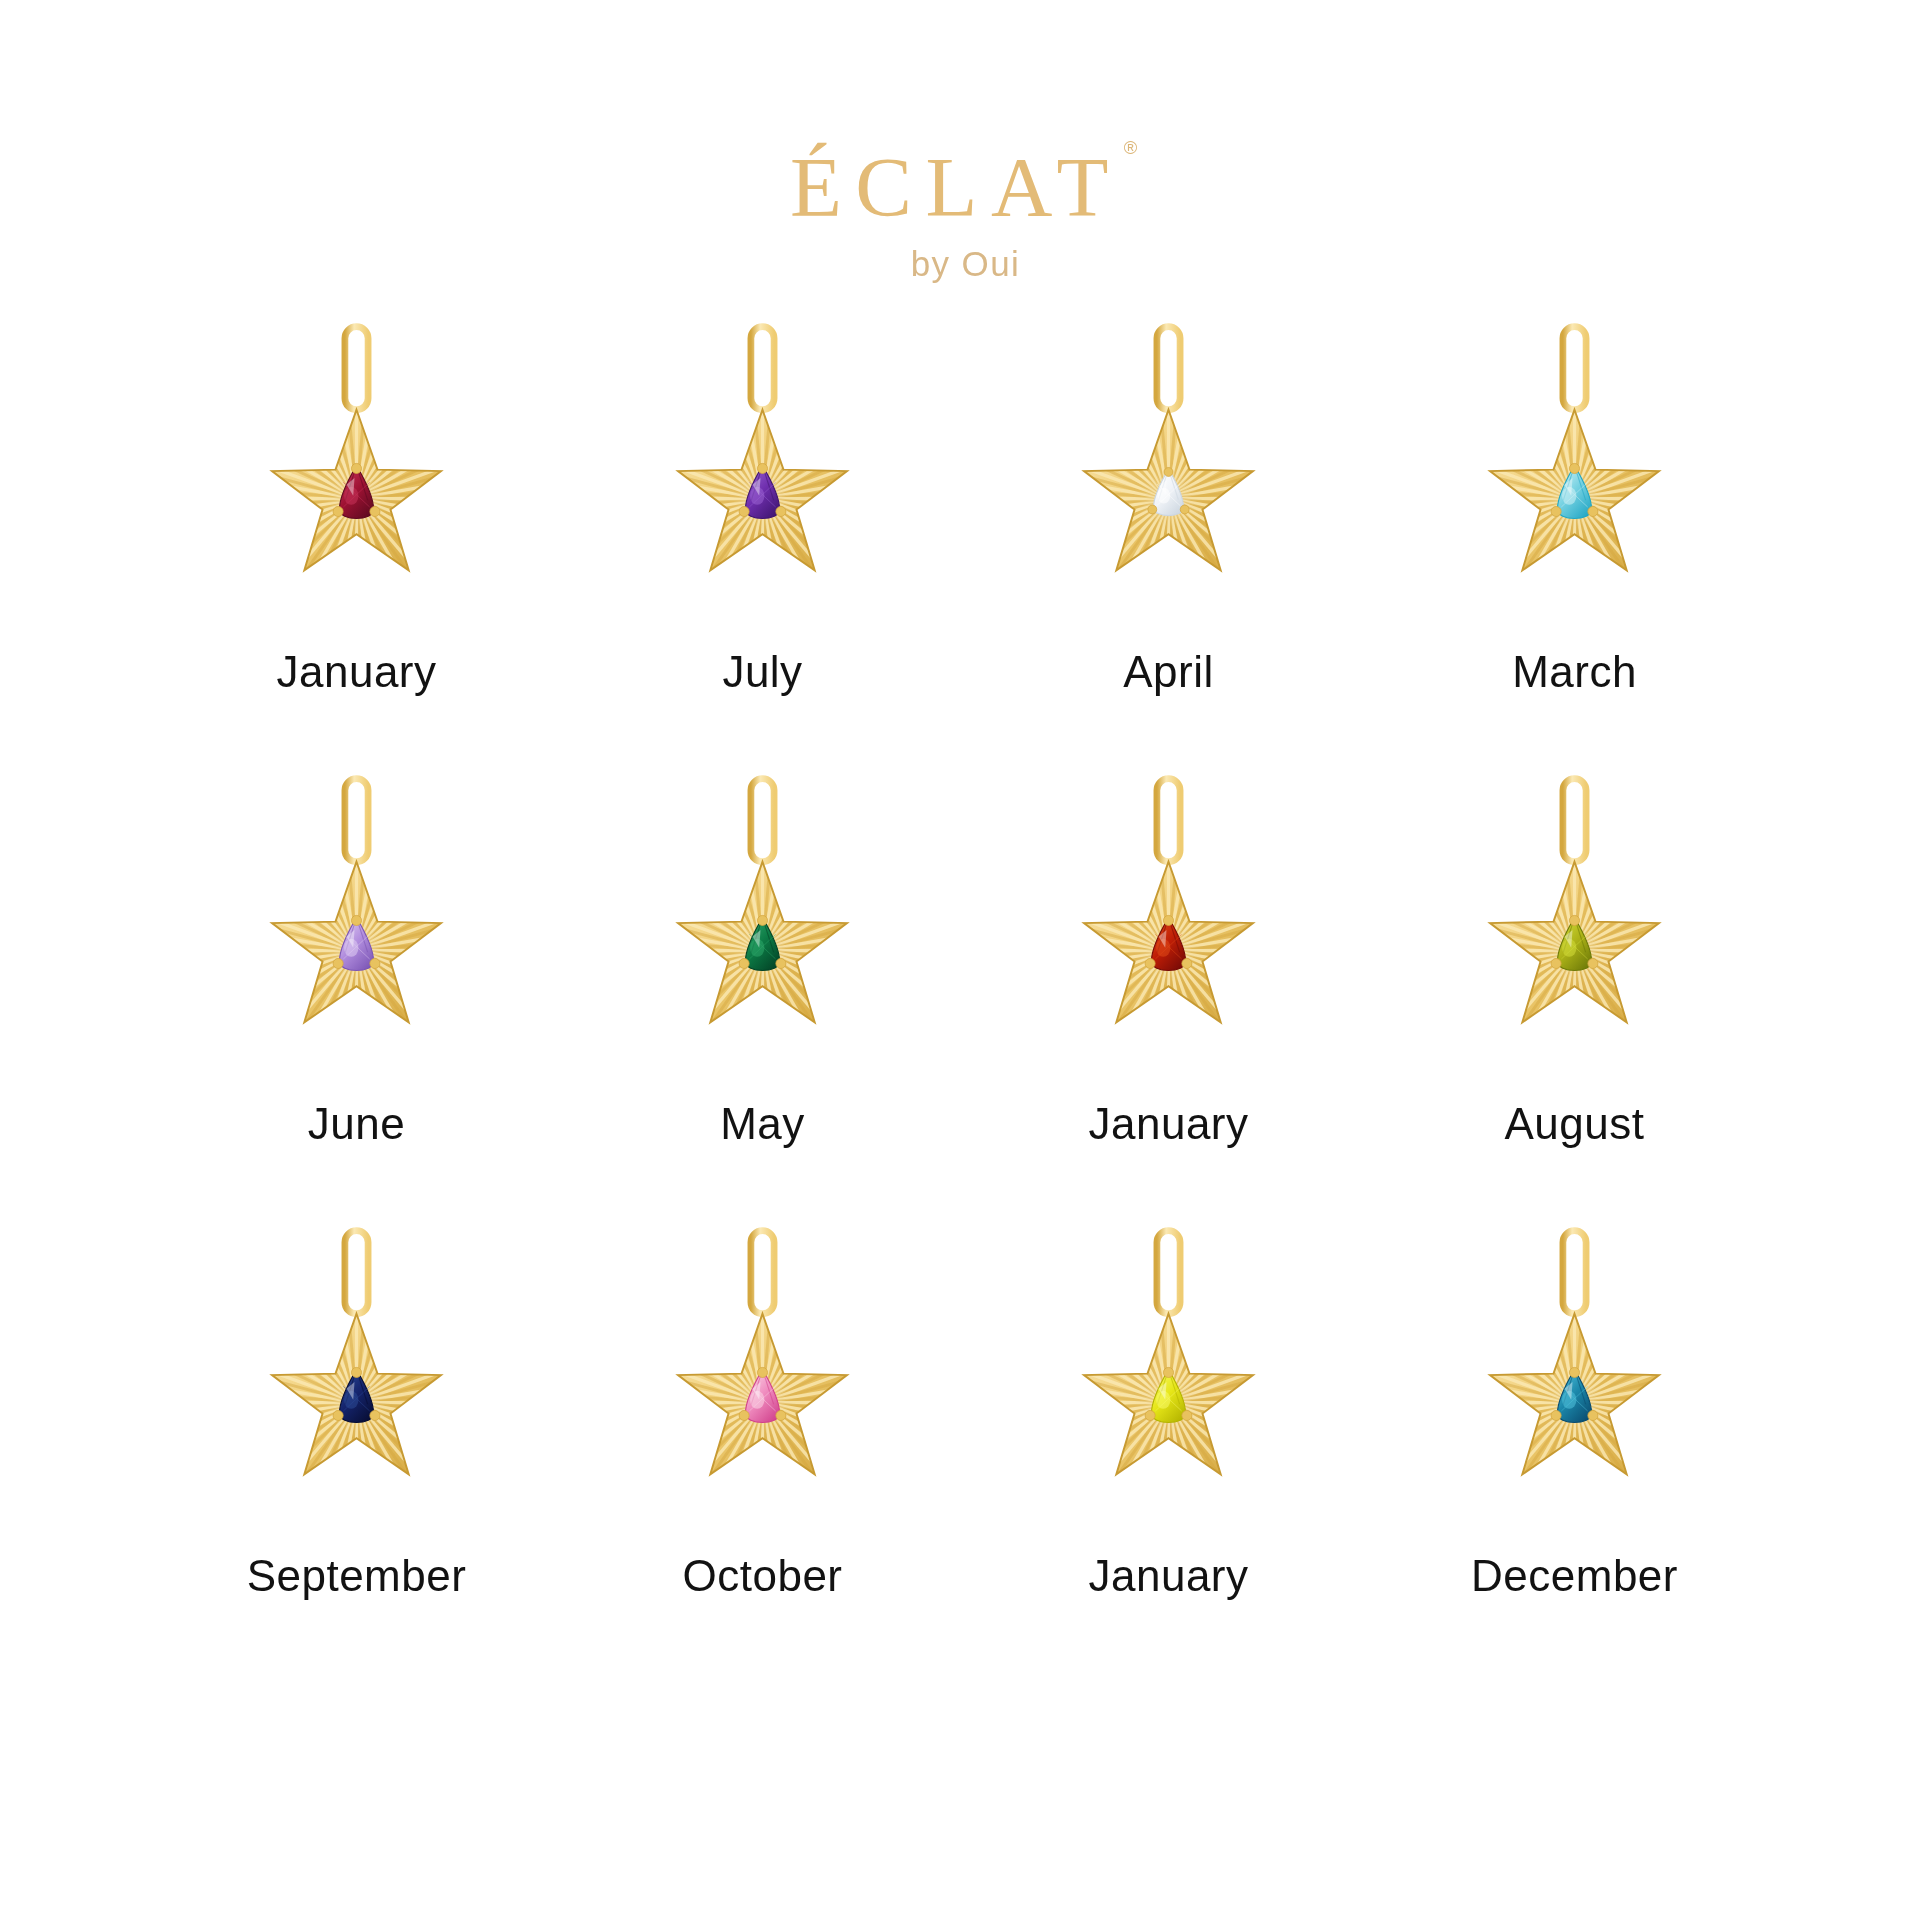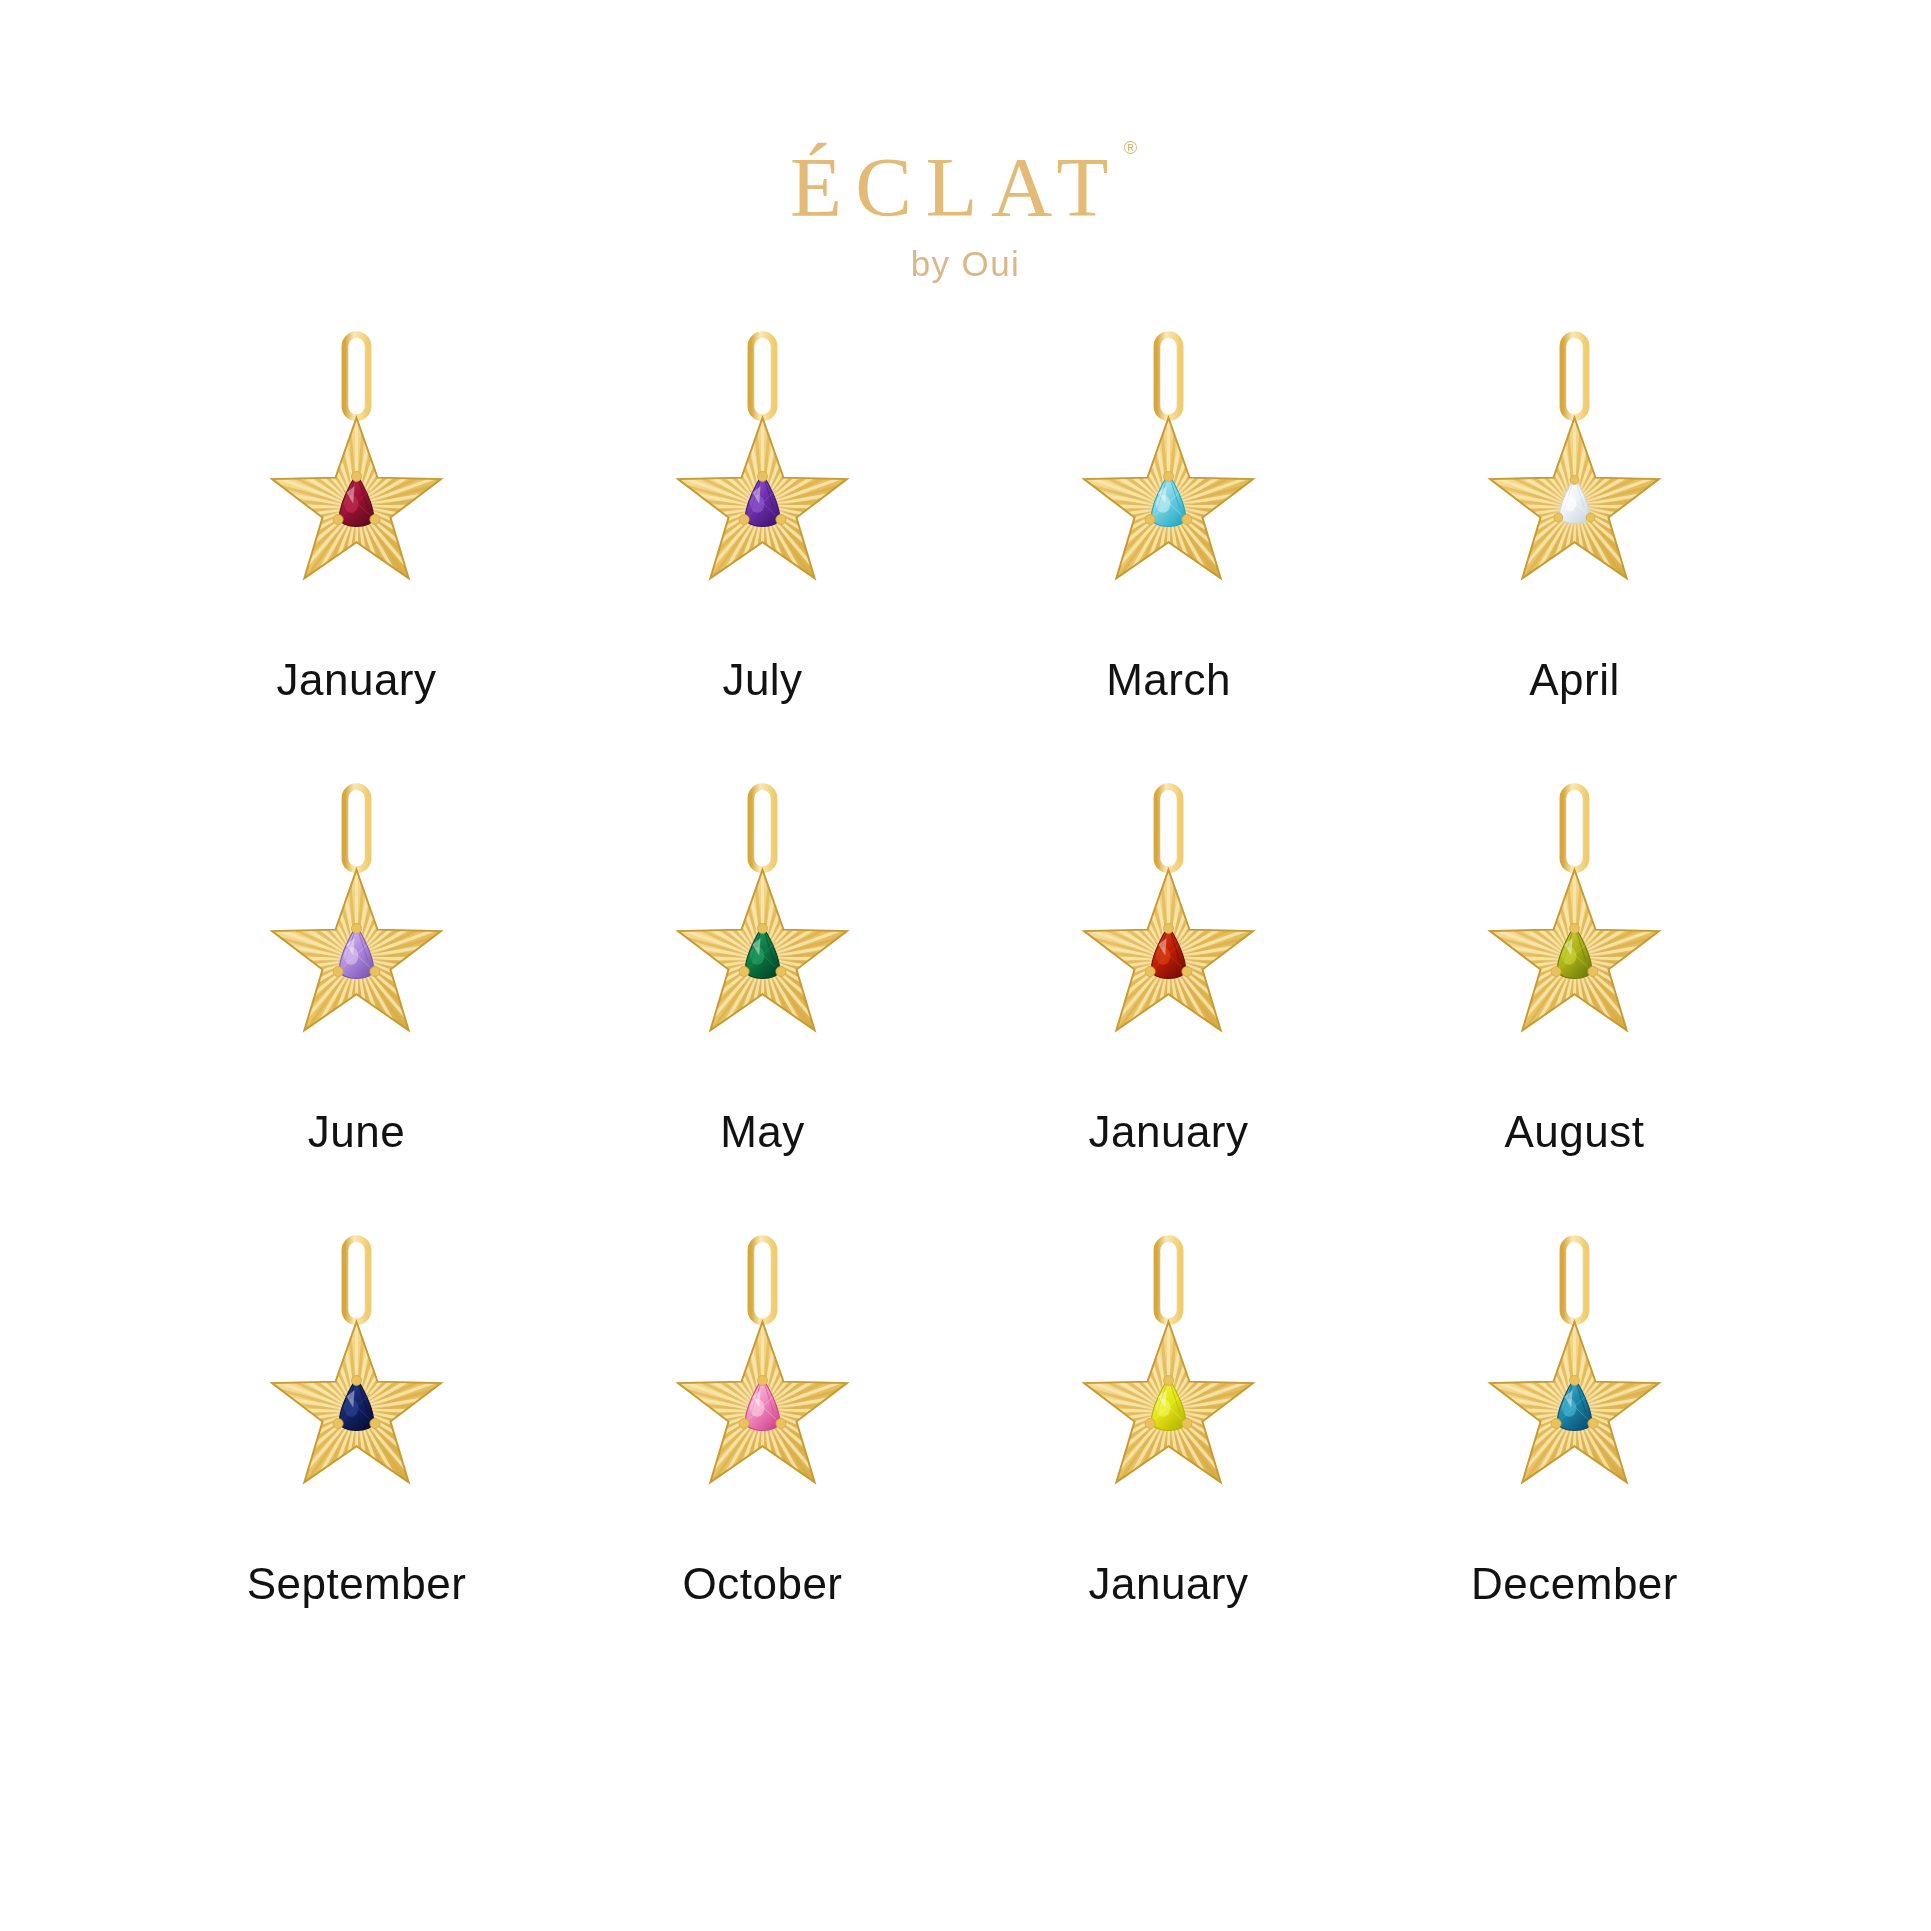--- a/index.html
+++ b/index.html
@@ -21,21 +21,21 @@
     display: flex;
     flex-direction: column;
     align-items: center;
     box-sizing: border-box;
     padding-top: 145px;
   }
 
   
   .brand {
     text-align: center;
-    margin-bottom: 8px;
+    margin-bottom: 0;
   }
   .brand-name {
     font-family: "Liberation Serif", serif;
     font-size: 85px;
     letter-spacing: 13.5px;
     color: #e3bb77;
     line-height: 1.0;
     position: relative;
     display: inline-block;
     padding-right: 5.8px;
@@ -337,20 +337,134 @@
             <circle cx="110.96" cy="205.40" r="5.20" fill="#e8c25f" stroke="#d4a73f" stroke-width="0.8"></circle>
             <circle cx="149.04" cy="205.40" r="5.20" fill="#e8c25f" stroke="#d4a73f" stroke-width="0.8"></circle>
           </svg>
         </div>
         <div class="month-label">July</div>
       </div>
       <div class="cell">
         <div class="pendant-wrap">
           <svg viewBox="0 0 260 300" xmlns="http://www.w3.org/2000/svg">
             <defs>
+              <linearGradient id="goldp3" x1="0" y1="0" x2="1" y2="1">
+                <stop offset="0%" stop-color="#fbe9b4"></stop>
+                <stop offset="45%" stop-color="#efcc72"></stop>
+                <stop offset="100%" stop-color="#d4a73f"></stop>
+              </linearGradient>
+              <linearGradient id="bailp3" x1="0" y1="0" x2="1" y2="0">
+                <stop offset="0%" stop-color="#d4a73f"></stop>
+                <stop offset="40%" stop-color="#fbe9b4"></stop>
+                <stop offset="100%" stop-color="#efcc72"></stop>
+              </linearGradient>
+              <clipPath id="clipp3">
+                <polygon points="130.00,100.00 151.75,162.07 217.50,163.57 165.19,203.43 184.08,266.43 130.00,229.00 75.92,266.43 94.81,203.43 42.50,163.57 108.25,162.07"></polygon>
+              </clipPath>
+              <linearGradient id="stonep3" x1="0.15" y1="0" x2="0.85" y2="1">
+                <stop offset="0%" stop-color="#ffffff"></stop>
+                <stop offset="48%" stop-color="#f1f4f8"></stop>
+                <stop offset="100%" stop-color="#ccd6e0"></stop>
+              </linearGradient>
+            </defs>
+            <rect x="118" y="14" width="24" height="86" rx="12" ry="12" fill="none" stroke="url(#bailp3)" stroke-width="7"></rect>
+            <polygon points="130.00,100.00 151.75,162.07 217.50,163.57 165.19,203.43 184.08,266.43 130.00,229.00 75.92,266.43 94.81,203.43 42.50,163.57 108.25,162.07" fill="url(#goldp3)"></polygon>
+            <g clip-path="url(#clipp3)">
+              <line x1="130" y1="192" x2="130.00" y2="95.40" stroke="#fbe9b4" stroke-width="3.4" opacity="0.8"></line>
+              <line x1="130" y1="192" x2="138.42" y2="95.77" stroke="#d4a73f" stroke-width="3" opacity="0.45"></line>
+              <line x1="130" y1="192" x2="146.77" y2="96.87" stroke="#fbe9b4" stroke-width="3.4" opacity="0.8"></line>
+              <line x1="130" y1="192" x2="155.00" y2="98.69" stroke="#d4a73f" stroke-width="3" opacity="0.45"></line>
+              <line x1="130" y1="192" x2="163.04" y2="101.23" stroke="#fbe9b4" stroke-width="3.4" opacity="0.8"></line>
+              <line x1="130" y1="192" x2="170.82" y2="104.45" stroke="#d4a73f" stroke-width="3" opacity="0.45"></line>
+              <line x1="130" y1="192" x2="178.30" y2="108.34" stroke="#fbe9b4" stroke-width="3.4" opacity="0.8"></line>
+              <line x1="130" y1="192" x2="185.41" y2="112.87" stroke="#d4a73f" stroke-width="3" opacity="0.45"></line>
+              <line x1="130" y1="192" x2="192.09" y2="118.00" stroke="#fbe9b4" stroke-width="3.4" opacity="0.8"></line>
+              <line x1="130" y1="192" x2="198.31" y2="123.69" stroke="#d4a73f" stroke-width="3" opacity="0.45"></line>
+              <line x1="130" y1="192" x2="204.00" y2="129.91" stroke="#fbe9b4" stroke-width="3.4" opacity="0.8"></line>
+              <line x1="130" y1="192" x2="209.13" y2="136.59" stroke="#d4a73f" stroke-width="3" opacity="0.45"></line>
+              <line x1="130" y1="192" x2="213.66" y2="143.70" stroke="#fbe9b4" stroke-width="3.4" opacity="0.8"></line>
+              <line x1="130" y1="192" x2="217.55" y2="151.18" stroke="#d4a73f" stroke-width="3" opacity="0.45"></line>
+              <line x1="130" y1="192" x2="220.77" y2="158.96" stroke="#fbe9b4" stroke-width="3.4" opacity="0.8"></line>
+              <line x1="130" y1="192" x2="223.31" y2="167.00" stroke="#d4a73f" stroke-width="3" opacity="0.45"></line>
+              <line x1="130" y1="192" x2="225.13" y2="175.23" stroke="#fbe9b4" stroke-width="3.4" opacity="0.8"></line>
+              <line x1="130" y1="192" x2="226.23" y2="183.58" stroke="#d4a73f" stroke-width="3" opacity="0.45"></line>
+              <line x1="130" y1="192" x2="226.60" y2="192.00" stroke="#fbe9b4" stroke-width="3.4" opacity="0.8"></line>
+              <line x1="130" y1="192" x2="226.23" y2="200.42" stroke="#d4a73f" stroke-width="3" opacity="0.45"></line>
+              <line x1="130" y1="192" x2="225.13" y2="208.77" stroke="#fbe9b4" stroke-width="3.4" opacity="0.8"></line>
+              <line x1="130" y1="192" x2="223.31" y2="217.00" stroke="#d4a73f" stroke-width="3" opacity="0.45"></line>
+              <line x1="130" y1="192" x2="220.77" y2="225.04" stroke="#fbe9b4" stroke-width="3.4" opacity="0.8"></line>
+              <line x1="130" y1="192" x2="217.55" y2="232.82" stroke="#d4a73f" stroke-width="3" opacity="0.45"></line>
+              <line x1="130" y1="192" x2="213.66" y2="240.30" stroke="#fbe9b4" stroke-width="3.4" opacity="0.8"></line>
+              <line x1="130" y1="192" x2="209.13" y2="247.41" stroke="#d4a73f" stroke-width="3" opacity="0.45"></line>
+              <line x1="130" y1="192" x2="204.00" y2="254.09" stroke="#fbe9b4" stroke-width="3.4" opacity="0.8"></line>
+              <line x1="130" y1="192" x2="198.31" y2="260.31" stroke="#d4a73f" stroke-width="3" opacity="0.45"></line>
+              <line x1="130" y1="192" x2="192.09" y2="266.00" stroke="#fbe9b4" stroke-width="3.4" opacity="0.8"></line>
+              <line x1="130" y1="192" x2="185.41" y2="271.13" stroke="#d4a73f" stroke-width="3" opacity="0.45"></line>
+              <line x1="130" y1="192" x2="178.30" y2="275.66" stroke="#fbe9b4" stroke-width="3.4" opacity="0.8"></line>
+              <line x1="130" y1="192" x2="170.82" y2="279.55" stroke="#d4a73f" stroke-width="3" opacity="0.45"></line>
+              <line x1="130" y1="192" x2="163.04" y2="282.77" stroke="#fbe9b4" stroke-width="3.4" opacity="0.8"></line>
+              <line x1="130" y1="192" x2="155.00" y2="285.31" stroke="#d4a73f" stroke-width="3" opacity="0.45"></line>
+              <line x1="130" y1="192" x2="146.77" y2="287.13" stroke="#fbe9b4" stroke-width="3.4" opacity="0.8"></line>
+              <line x1="130" y1="192" x2="138.42" y2="288.23" stroke="#d4a73f" stroke-width="3" opacity="0.45"></line>
+              <line x1="130" y1="192" x2="130.00" y2="288.60" stroke="#fbe9b4" stroke-width="3.4" opacity="0.8"></line>
+              <line x1="130" y1="192" x2="121.58" y2="288.23" stroke="#d4a73f" stroke-width="3" opacity="0.45"></line>
+              <line x1="130" y1="192" x2="113.23" y2="287.13" stroke="#fbe9b4" stroke-width="3.4" opacity="0.8"></line>
+              <line x1="130" y1="192" x2="105.00" y2="285.31" stroke="#d4a73f" stroke-width="3" opacity="0.45"></line>
+              <line x1="130" y1="192" x2="96.96" y2="282.77" stroke="#fbe9b4" stroke-width="3.4" opacity="0.8"></line>
+              <line x1="130" y1="192" x2="89.18" y2="279.55" stroke="#d4a73f" stroke-width="3" opacity="0.45"></line>
+              <line x1="130" y1="192" x2="81.70" y2="275.66" stroke="#fbe9b4" stroke-width="3.4" opacity="0.8"></line>
+              <line x1="130" y1="192" x2="74.59" y2="271.13" stroke="#d4a73f" stroke-width="3" opacity="0.45"></line>
+              <line x1="130" y1="192" x2="67.91" y2="266.00" stroke="#fbe9b4" stroke-width="3.4" opacity="0.8"></line>
+              <line x1="130" y1="192" x2="61.69" y2="260.31" stroke="#d4a73f" stroke-width="3" opacity="0.45"></line>
+              <line x1="130" y1="192" x2="56.00" y2="254.09" stroke="#fbe9b4" stroke-width="3.4" opacity="0.8"></line>
+              <line x1="130" y1="192" x2="50.87" y2="247.41" stroke="#d4a73f" stroke-width="3" opacity="0.45"></line>
+              <line x1="130" y1="192" x2="46.34" y2="240.30" stroke="#fbe9b4" stroke-width="3.4" opacity="0.8"></line>
+              <line x1="130" y1="192" x2="42.45" y2="232.82" stroke="#d4a73f" stroke-width="3" opacity="0.45"></line>
+              <line x1="130" y1="192" x2="39.23" y2="225.04" stroke="#fbe9b4" stroke-width="3.4" opacity="0.8"></line>
+              <line x1="130" y1="192" x2="36.69" y2="217.00" stroke="#d4a73f" stroke-width="3" opacity="0.45"></line>
+              <line x1="130" y1="192" x2="34.87" y2="208.77" stroke="#fbe9b4" stroke-width="3.4" opacity="0.8"></line>
+              <line x1="130" y1="192" x2="33.77" y2="200.42" stroke="#d4a73f" stroke-width="3" opacity="0.45"></line>
+              <line x1="130" y1="192" x2="33.40" y2="192.00" stroke="#fbe9b4" stroke-width="3.4" opacity="0.8"></line>
+              <line x1="130" y1="192" x2="33.77" y2="183.58" stroke="#d4a73f" stroke-width="3" opacity="0.45"></line>
+              <line x1="130" y1="192" x2="34.87" y2="175.23" stroke="#fbe9b4" stroke-width="3.4" opacity="0.8"></line>
+              <line x1="130" y1="192" x2="36.69" y2="167.00" stroke="#d4a73f" stroke-width="3" opacity="0.45"></line>
+              <line x1="130" y1="192" x2="39.23" y2="158.96" stroke="#fbe9b4" stroke-width="3.4" opacity="0.8"></line>
+              <line x1="130" y1="192" x2="42.45" y2="151.18" stroke="#d4a73f" stroke-width="3" opacity="0.45"></line>
+              <line x1="130" y1="192" x2="46.34" y2="143.70" stroke="#fbe9b4" stroke-width="3.4" opacity="0.8"></line>
+              <line x1="130" y1="192" x2="50.87" y2="136.59" stroke="#d4a73f" stroke-width="3" opacity="0.45"></line>
+              <line x1="130" y1="192" x2="56.00" y2="129.91" stroke="#fbe9b4" stroke-width="3.4" opacity="0.8"></line>
+              <line x1="130" y1="192" x2="61.69" y2="123.69" stroke="#d4a73f" stroke-width="3" opacity="0.45"></line>
+              <line x1="130" y1="192" x2="67.91" y2="118.00" stroke="#fbe9b4" stroke-width="3.4" opacity="0.8"></line>
+              <line x1="130" y1="192" x2="74.59" y2="112.87" stroke="#d4a73f" stroke-width="3" opacity="0.45"></line>
+              <line x1="130" y1="192" x2="81.70" y2="108.34" stroke="#fbe9b4" stroke-width="3.4" opacity="0.8"></line>
+              <line x1="130" y1="192" x2="89.18" y2="104.45" stroke="#d4a73f" stroke-width="3" opacity="0.45"></line>
+              <line x1="130" y1="192" x2="96.96" y2="101.23" stroke="#fbe9b4" stroke-width="3.4" opacity="0.8"></line>
+              <line x1="130" y1="192" x2="105.00" y2="98.69" stroke="#d4a73f" stroke-width="3" opacity="0.45"></line>
+              <line x1="130" y1="192" x2="113.23" y2="96.87" stroke="#fbe9b4" stroke-width="3.4" opacity="0.8"></line>
+              <line x1="130" y1="192" x2="121.58" y2="95.77" stroke="#d4a73f" stroke-width="3" opacity="0.45"></line>
+            </g>
+            <polygon points="130.00,100.00 151.75,162.07 217.50,163.57 165.19,203.43 184.08,266.43 130.00,229.00 75.92,266.43 94.81,203.43 42.50,163.57 108.25,162.07" fill="none" stroke="#c79a32" stroke-width="2"></polygon>
+            <path d="M 130 161.46 C 138.98 176.77, 145.56 192.08, 145.56 201.27 C 145.56 212.50, 114.44 212.50, 114.44 201.27 C 114.44 192.08, 121.02 176.77, 130 161.46 Z" fill="url(#stonep3)" stroke="#ccd6e0" stroke-width="1.2"></path>
+            <path d="M 130 161.46 L 119.83 193.10" stroke="#ccd6e0" stroke-width="1.1" opacity="0.55" fill="none"></path>
+            <path d="M 130 161.46 L 140.17 193.10" stroke="#ccd6e0" stroke-width="1.1" opacity="0.55" fill="none"></path>
+            <path d="M 118.03 176.77 L 141.97 199.23" stroke="#ffffff" stroke-width="1.0" opacity="0.45" fill="none"></path>
+            <path d="M 141.97 176.77 L 118.03 199.23" stroke="#ffffff" stroke-width="1.0" opacity="0.45" fill="none"></path>
+            <ellipse cx="125.21" cy="189.02" rx="6.58" ry="8.17" fill="#ffffff" opacity="0.55"></ellipse>
+            <path d="M 121.02 178.81 L 128.20 172.69 L 127.01 189.02 Z" fill="#ffffff" opacity="0.40"></path>
+            <circle cx="130" cy="164.46" r="4.58" fill="#e8c25f" stroke="#d4a73f" stroke-width="0.8"></circle>
+            <circle cx="113.24" cy="203.31" r="4.58" fill="#e8c25f" stroke="#d4a73f" stroke-width="0.8"></circle>
+            <circle cx="146.76" cy="203.31" r="4.58" fill="#e8c25f" stroke="#d4a73f" stroke-width="0.8"></circle>
+          </svg>
+        </div>
+        <div class="month-label">April</div>
+      </div>
+      <div class="cell">
+        <div class="pendant-wrap">
+          <svg viewBox="0 0 260 300" xmlns="http://www.w3.org/2000/svg">
+            <defs>
               <linearGradient id="goldp2" x1="0" y1="0" x2="1" y2="1">
                 <stop offset="0%" stop-color="#fbe9b4"></stop>
                 <stop offset="45%" stop-color="#efcc72"></stop>
                 <stop offset="100%" stop-color="#d4a73f"></stop>
               </linearGradient>
               <linearGradient id="bailp2" x1="0" y1="0" x2="1" y2="0">
                 <stop offset="0%" stop-color="#d4a73f"></stop>
                 <stop offset="40%" stop-color="#fbe9b4"></stop>
                 <stop offset="100%" stop-color="#efcc72"></stop>
               </linearGradient>
@@ -446,134 +560,20 @@
             <path d="M 116.40 175.24 L 143.60 200.76" stroke="#d3f2f6" stroke-width="1.0" opacity="0.45" fill="none"></path>
             <path d="M 143.60 175.24 L 116.40 200.76" stroke="#d3f2f6" stroke-width="1.0" opacity="0.45" fill="none"></path>
             <ellipse cx="124.56" cy="189.16" rx="7.48" ry="9.28" fill="#d3f2f6" opacity="0.55"></ellipse>
             <path d="M 119.80 177.56 L 127.96 170.60 L 126.60 189.16 Z" fill="#ffffff" opacity="0.40"></path>
             <circle cx="130" cy="160.84" r="5.20" fill="#e8c25f" stroke="#d4a73f" stroke-width="0.8"></circle>
             <circle cx="110.96" cy="205.40" r="5.20" fill="#e8c25f" stroke="#d4a73f" stroke-width="0.8"></circle>
             <circle cx="149.04" cy="205.40" r="5.20" fill="#e8c25f" stroke="#d4a73f" stroke-width="0.8"></circle>
           </svg>
         </div>
         <div class="month-label">March</div>
-      </div>
-      <div class="cell">
-        <div class="pendant-wrap">
-          <svg viewBox="0 0 260 300" xmlns="http://www.w3.org/2000/svg">
-            <defs>
-              <linearGradient id="goldp3" x1="0" y1="0" x2="1" y2="1">
-                <stop offset="0%" stop-color="#fbe9b4"></stop>
-                <stop offset="45%" stop-color="#efcc72"></stop>
-                <stop offset="100%" stop-color="#d4a73f"></stop>
-              </linearGradient>
-              <linearGradient id="bailp3" x1="0" y1="0" x2="1" y2="0">
-                <stop offset="0%" stop-color="#d4a73f"></stop>
-                <stop offset="40%" stop-color="#fbe9b4"></stop>
-                <stop offset="100%" stop-color="#efcc72"></stop>
-              </linearGradient>
-              <clipPath id="clipp3">
-                <polygon points="130.00,100.00 151.75,162.07 217.50,163.57 165.19,203.43 184.08,266.43 130.00,229.00 75.92,266.43 94.81,203.43 42.50,163.57 108.25,162.07"></polygon>
-              </clipPath>
-              <linearGradient id="stonep3" x1="0.15" y1="0" x2="0.85" y2="1">
-                <stop offset="0%" stop-color="#ffffff"></stop>
-                <stop offset="48%" stop-color="#f1f4f8"></stop>
-                <stop offset="100%" stop-color="#ccd6e0"></stop>
-              </linearGradient>
-            </defs>
-            <rect x="118" y="14" width="24" height="86" rx="12" ry="12" fill="none" stroke="url(#bailp3)" stroke-width="7"></rect>
-            <polygon points="130.00,100.00 151.75,162.07 217.50,163.57 165.19,203.43 184.08,266.43 130.00,229.00 75.92,266.43 94.81,203.43 42.50,163.57 108.25,162.07" fill="url(#goldp3)"></polygon>
-            <g clip-path="url(#clipp3)">
-              <line x1="130" y1="192" x2="130.00" y2="95.40" stroke="#fbe9b4" stroke-width="3.4" opacity="0.8"></line>
-              <line x1="130" y1="192" x2="138.42" y2="95.77" stroke="#d4a73f" stroke-width="3" opacity="0.45"></line>
-              <line x1="130" y1="192" x2="146.77" y2="96.87" stroke="#fbe9b4" stroke-width="3.4" opacity="0.8"></line>
-              <line x1="130" y1="192" x2="155.00" y2="98.69" stroke="#d4a73f" stroke-width="3" opacity="0.45"></line>
-              <line x1="130" y1="192" x2="163.04" y2="101.23" stroke="#fbe9b4" stroke-width="3.4" opacity="0.8"></line>
-              <line x1="130" y1="192" x2="170.82" y2="104.45" stroke="#d4a73f" stroke-width="3" opacity="0.45"></line>
-              <line x1="130" y1="192" x2="178.30" y2="108.34" stroke="#fbe9b4" stroke-width="3.4" opacity="0.8"></line>
-              <line x1="130" y1="192" x2="185.41" y2="112.87" stroke="#d4a73f" stroke-width="3" opacity="0.45"></line>
-              <line x1="130" y1="192" x2="192.09" y2="118.00" stroke="#fbe9b4" stroke-width="3.4" opacity="0.8"></line>
-              <line x1="130" y1="192" x2="198.31" y2="123.69" stroke="#d4a73f" stroke-width="3" opacity="0.45"></line>
-              <line x1="130" y1="192" x2="204.00" y2="129.91" stroke="#fbe9b4" stroke-width="3.4" opacity="0.8"></line>
-              <line x1="130" y1="192" x2="209.13" y2="136.59" stroke="#d4a73f" stroke-width="3" opacity="0.45"></line>
-              <line x1="130" y1="192" x2="213.66" y2="143.70" stroke="#fbe9b4" stroke-width="3.4" opacity="0.8"></line>
-              <line x1="130" y1="192" x2="217.55" y2="151.18" stroke="#d4a73f" stroke-width="3" opacity="0.45"></line>
-              <line x1="130" y1="192" x2="220.77" y2="158.96" stroke="#fbe9b4" stroke-width="3.4" opacity="0.8"></line>
-              <line x1="130" y1="192" x2="223.31" y2="167.00" stroke="#d4a73f" stroke-width="3" opacity="0.45"></line>
-              <line x1="130" y1="192" x2="225.13" y2="175.23" stroke="#fbe9b4" stroke-width="3.4" opacity="0.8"></line>
-              <line x1="130" y1="192" x2="226.23" y2="183.58" stroke="#d4a73f" stroke-width="3" opacity="0.45"></line>
-              <line x1="130" y1="192" x2="226.60" y2="192.00" stroke="#fbe9b4" stroke-width="3.4" opacity="0.8"></line>
-              <line x1="130" y1="192" x2="226.23" y2="200.42" stroke="#d4a73f" stroke-width="3" opacity="0.45"></line>
-              <line x1="130" y1="192" x2="225.13" y2="208.77" stroke="#fbe9b4" stroke-width="3.4" opacity="0.8"></line>
-              <line x1="130" y1="192" x2="223.31" y2="217.00" stroke="#d4a73f" stroke-width="3" opacity="0.45"></line>
-              <line x1="130" y1="192" x2="220.77" y2="225.04" stroke="#fbe9b4" stroke-width="3.4" opacity="0.8"></line>
-              <line x1="130" y1="192" x2="217.55" y2="232.82" stroke="#d4a73f" stroke-width="3" opacity="0.45"></line>
-              <line x1="130" y1="192" x2="213.66" y2="240.30" stroke="#fbe9b4" stroke-width="3.4" opacity="0.8"></line>
-              <line x1="130" y1="192" x2="209.13" y2="247.41" stroke="#d4a73f" stroke-width="3" opacity="0.45"></line>
-              <line x1="130" y1="192" x2="204.00" y2="254.09" stroke="#fbe9b4" stroke-width="3.4" opacity="0.8"></line>
-              <line x1="130" y1="192" x2="198.31" y2="260.31" stroke="#d4a73f" stroke-width="3" opacity="0.45"></line>
-              <line x1="130" y1="192" x2="192.09" y2="266.00" stroke="#fbe9b4" stroke-width="3.4" opacity="0.8"></line>
-              <line x1="130" y1="192" x2="185.41" y2="271.13" stroke="#d4a73f" stroke-width="3" opacity="0.45"></line>
-              <line x1="130" y1="192" x2="178.30" y2="275.66" stroke="#fbe9b4" stroke-width="3.4" opacity="0.8"></line>
-              <line x1="130" y1="192" x2="170.82" y2="279.55" stroke="#d4a73f" stroke-width="3" opacity="0.45"></line>
-              <line x1="130" y1="192" x2="163.04" y2="282.77" stroke="#fbe9b4" stroke-width="3.4" opacity="0.8"></line>
-              <line x1="130" y1="192" x2="155.00" y2="285.31" stroke="#d4a73f" stroke-width="3" opacity="0.45"></line>
-              <line x1="130" y1="192" x2="146.77" y2="287.13" stroke="#fbe9b4" stroke-width="3.4" opacity="0.8"></line>
-              <line x1="130" y1="192" x2="138.42" y2="288.23" stroke="#d4a73f" stroke-width="3" opacity="0.45"></line>
-              <line x1="130" y1="192" x2="130.00" y2="288.60" stroke="#fbe9b4" stroke-width="3.4" opacity="0.8"></line>
-              <line x1="130" y1="192" x2="121.58" y2="288.23" stroke="#d4a73f" stroke-width="3" opacity="0.45"></line>
-              <line x1="130" y1="192" x2="113.23" y2="287.13" stroke="#fbe9b4" stroke-width="3.4" opacity="0.8"></line>
-              <line x1="130" y1="192" x2="105.00" y2="285.31" stroke="#d4a73f" stroke-width="3" opacity="0.45"></line>
-              <line x1="130" y1="192" x2="96.96" y2="282.77" stroke="#fbe9b4" stroke-width="3.4" opacity="0.8"></line>
-              <line x1="130" y1="192" x2="89.18" y2="279.55" stroke="#d4a73f" stroke-width="3" opacity="0.45"></line>
-              <line x1="130" y1="192" x2="81.70" y2="275.66" stroke="#fbe9b4" stroke-width="3.4" opacity="0.8"></line>
-              <line x1="130" y1="192" x2="74.59" y2="271.13" stroke="#d4a73f" stroke-width="3" opacity="0.45"></line>
-              <line x1="130" y1="192" x2="67.91" y2="266.00" stroke="#fbe9b4" stroke-width="3.4" opacity="0.8"></line>
-              <line x1="130" y1="192" x2="61.69" y2="260.31" stroke="#d4a73f" stroke-width="3" opacity="0.45"></line>
-              <line x1="130" y1="192" x2="56.00" y2="254.09" stroke="#fbe9b4" stroke-width="3.4" opacity="0.8"></line>
-              <line x1="130" y1="192" x2="50.87" y2="247.41" stroke="#d4a73f" stroke-width="3" opacity="0.45"></line>
-              <line x1="130" y1="192" x2="46.34" y2="240.30" stroke="#fbe9b4" stroke-width="3.4" opacity="0.8"></line>
-              <line x1="130" y1="192" x2="42.45" y2="232.82" stroke="#d4a73f" stroke-width="3" opacity="0.45"></line>
-              <line x1="130" y1="192" x2="39.23" y2="225.04" stroke="#fbe9b4" stroke-width="3.4" opacity="0.8"></line>
-              <line x1="130" y1="192" x2="36.69" y2="217.00" stroke="#d4a73f" stroke-width="3" opacity="0.45"></line>
-              <line x1="130" y1="192" x2="34.87" y2="208.77" stroke="#fbe9b4" stroke-width="3.4" opacity="0.8"></line>
-              <line x1="130" y1="192" x2="33.77" y2="200.42" stroke="#d4a73f" stroke-width="3" opacity="0.45"></line>
-              <line x1="130" y1="192" x2="33.40" y2="192.00" stroke="#fbe9b4" stroke-width="3.4" opacity="0.8"></line>
-              <line x1="130" y1="192" x2="33.77" y2="183.58" stroke="#d4a73f" stroke-width="3" opacity="0.45"></line>
-              <line x1="130" y1="192" x2="34.87" y2="175.23" stroke="#fbe9b4" stroke-width="3.4" opacity="0.8"></line>
-              <line x1="130" y1="192" x2="36.69" y2="167.00" stroke="#d4a73f" stroke-width="3" opacity="0.45"></line>
-              <line x1="130" y1="192" x2="39.23" y2="158.96" stroke="#fbe9b4" stroke-width="3.4" opacity="0.8"></line>
-              <line x1="130" y1="192" x2="42.45" y2="151.18" stroke="#d4a73f" stroke-width="3" opacity="0.45"></line>
-              <line x1="130" y1="192" x2="46.34" y2="143.70" stroke="#fbe9b4" stroke-width="3.4" opacity="0.8"></line>
-              <line x1="130" y1="192" x2="50.87" y2="136.59" stroke="#d4a73f" stroke-width="3" opacity="0.45"></line>
-              <line x1="130" y1="192" x2="56.00" y2="129.91" stroke="#fbe9b4" stroke-width="3.4" opacity="0.8"></line>
-              <line x1="130" y1="192" x2="61.69" y2="123.69" stroke="#d4a73f" stroke-width="3" opacity="0.45"></line>
-              <line x1="130" y1="192" x2="67.91" y2="118.00" stroke="#fbe9b4" stroke-width="3.4" opacity="0.8"></line>
-              <line x1="130" y1="192" x2="74.59" y2="112.87" stroke="#d4a73f" stroke-width="3" opacity="0.45"></line>
-              <line x1="130" y1="192" x2="81.70" y2="108.34" stroke="#fbe9b4" stroke-width="3.4" opacity="0.8"></line>
-              <line x1="130" y1="192" x2="89.18" y2="104.45" stroke="#d4a73f" stroke-width="3" opacity="0.45"></line>
-              <line x1="130" y1="192" x2="96.96" y2="101.23" stroke="#fbe9b4" stroke-width="3.4" opacity="0.8"></line>
-              <line x1="130" y1="192" x2="105.00" y2="98.69" stroke="#d4a73f" stroke-width="3" opacity="0.45"></line>
-              <line x1="130" y1="192" x2="113.23" y2="96.87" stroke="#fbe9b4" stroke-width="3.4" opacity="0.8"></line>
-              <line x1="130" y1="192" x2="121.58" y2="95.77" stroke="#d4a73f" stroke-width="3" opacity="0.45"></line>
-            </g>
-            <polygon points="130.00,100.00 151.75,162.07 217.50,163.57 165.19,203.43 184.08,266.43 130.00,229.00 75.92,266.43 94.81,203.43 42.50,163.57 108.25,162.07" fill="none" stroke="#c79a32" stroke-width="2"></polygon>
-            <path d="M 130 161.46 C 138.98 176.77, 145.56 192.08, 145.56 201.27 C 145.56 212.50, 114.44 212.50, 114.44 201.27 C 114.44 192.08, 121.02 176.77, 130 161.46 Z" fill="url(#stonep3)" stroke="#ccd6e0" stroke-width="1.2"></path>
-            <path d="M 130 161.46 L 119.83 193.10" stroke="#ccd6e0" stroke-width="1.1" opacity="0.55" fill="none"></path>
-            <path d="M 130 161.46 L 140.17 193.10" stroke="#ccd6e0" stroke-width="1.1" opacity="0.55" fill="none"></path>
-            <path d="M 118.03 176.77 L 141.97 199.23" stroke="#ffffff" stroke-width="1.0" opacity="0.45" fill="none"></path>
-            <path d="M 141.97 176.77 L 118.03 199.23" stroke="#ffffff" stroke-width="1.0" opacity="0.45" fill="none"></path>
-            <ellipse cx="125.21" cy="189.02" rx="6.58" ry="8.17" fill="#ffffff" opacity="0.55"></ellipse>
-            <path d="M 121.02 178.81 L 128.20 172.69 L 127.01 189.02 Z" fill="#ffffff" opacity="0.40"></path>
-            <circle cx="130" cy="164.46" r="4.58" fill="#e8c25f" stroke="#d4a73f" stroke-width="0.8"></circle>
-            <circle cx="113.24" cy="203.31" r="4.58" fill="#e8c25f" stroke="#d4a73f" stroke-width="0.8"></circle>
-            <circle cx="146.76" cy="203.31" r="4.58" fill="#e8c25f" stroke="#d4a73f" stroke-width="0.8"></circle>
-          </svg>
-        </div>
-        <div class="month-label">April</div>
       </div>
       <div class="cell">
         <div class="pendant-wrap">
           <svg viewBox="0 0 260 300" xmlns="http://www.w3.org/2000/svg">
             <defs>
               <linearGradient id="goldp5" x1="0" y1="0" x2="1" y2="1">
                 <stop offset="0%" stop-color="#fbe9b4"></stop>
                 <stop offset="45%" stop-color="#efcc72"></stop>
                 <stop offset="100%" stop-color="#d4a73f"></stop>
               </linearGradient>

